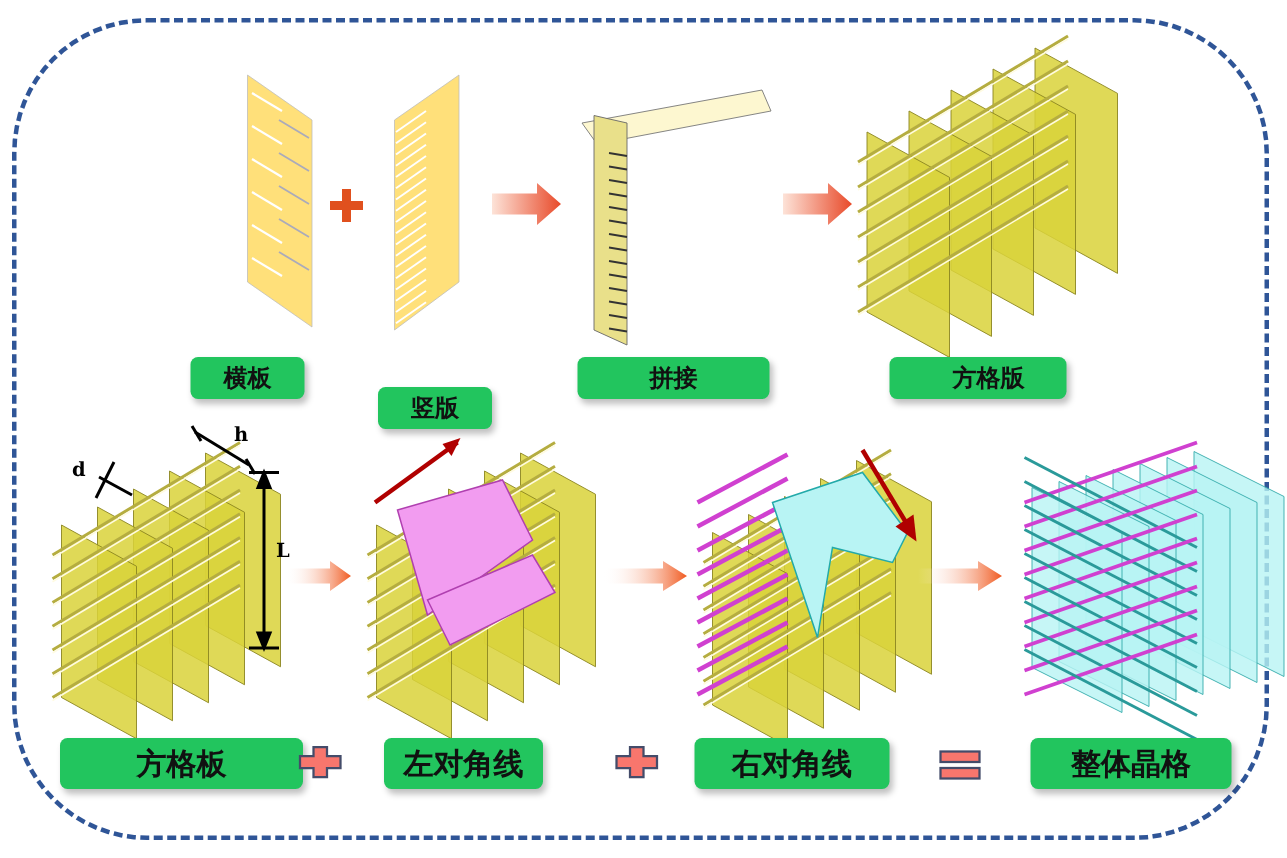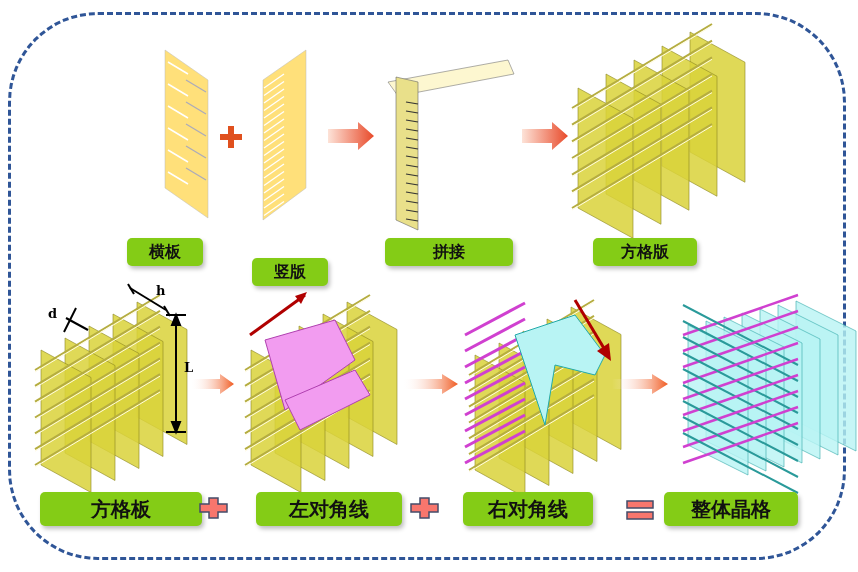--- a/index.html
+++ b/index.html
@@ -1,18 +1,18 @@
 <!DOCTYPE html>
 <html><head>
 <meta charset="utf-8">
 <style>
   html,body{margin:0;padding:0;background:#fff;}
   body{width:858px;height:572px;position:relative;overflow:hidden;font-family:"DejaVu Sans",sans-serif;}
   .frame{position:absolute;left:8px;top:12px;width:838px;height:548px;border:3px dashed #2f5597;border-radius:90px;box-sizing:border-box;}
-  .label{position:absolute;background:#84cc16;border-radius:5px;box-shadow:2px 3px 4px rgba(0,0,0,0.25);color:#111;font-weight:bold;display:flex;align-items:center;justify-content:center;}
+  .label{position:absolute;background:#22c55e;border-radius:5px;box-shadow:2px 3px 4px rgba(0,0,0,0.25);color:#111;font-weight:bold;display:flex;align-items:center;justify-content:center;}
   .lt{font-size:16px;height:28px;top:238px;}
   .lb{font-size:20px;height:34px;top:492px;}
   svg{position:absolute;overflow:visible;}
   .dim{font-family:"DejaVu Serif",serif;font-weight:bold;font-size:13px;position:absolute;}
 </style>
 </head>
 <body>
 
 <div class="frame"></div>
 
@@ -111,21 +111,21 @@
     <line x1="2" y1="158.66666666666669" x2="142" y2="74.66666666666669" stroke="#fffbe0" stroke-width="1"></line>
     <line x1="2" y1="173.33333333333331" x2="142" y2="89.33333333333331" stroke="#b5ad40" stroke-width="2"></line>
     <line x1="2" y1="175.33333333333331" x2="142" y2="91.33333333333331" stroke="#fffbe0" stroke-width="1"></line>
     <line x1="2" y1="190" x2="142" y2="106" stroke="#b5ad40" stroke-width="2"></line>
     <line x1="2" y1="192" x2="142" y2="108" stroke="#fffbe0" stroke-width="1"></line>
   </svg>
 
 <div class="label lt" style="left:127px;width:76px;">横板</div>
 <div class="label lt" style="left:252px;width:76px;margin-top:20px;">竖版</div>
 <div class="label lt" style="left:385px;width:128px;">拼接</div>
-<div class="label lt" style="left:593px;width:104px;">方格版</div>
+<div class="label lt" style="left:593px;width:104px;padding-left:14px;">方格版</div>
 
 <svg style="left:35px;top:290px" width="150" height="190" id="grid2">
     <polygon points="102,12 152,39.5 152,154.5 102,127" fill="#d9d23a" fill-opacity="0.85" stroke="#8a8420" stroke-width="0.6"></polygon>
     <polygon points="78,24 128,51.5 128,166.5 78,139" fill="#d9d23a" fill-opacity="0.85" stroke="#8a8420" stroke-width="0.6"></polygon>
     <polygon points="54,36 104,63.5 104,178.5 54,151" fill="#d9d23a" fill-opacity="0.85" stroke="#8a8420" stroke-width="0.6"></polygon>
     <polygon points="30,48 80,75.5 80,190.5 30,163" fill="#d9d23a" fill-opacity="0.85" stroke="#8a8420" stroke-width="0.6"></polygon>
     <polygon points="6,60 56,87.5 56,202.5 6,175" fill="#d9d23a" fill-opacity="0.85" stroke="#8a8420" stroke-width="0.6"></polygon>
     <line x1="0" y1="80" x2="125" y2="5" stroke="#b5ad40" stroke-width="2"></line>
     <line x1="0" y1="82" x2="125" y2="7" stroke="#fffbe0" stroke-width="1"></line>
     <line x1="0" y1="95.83333333333333" x2="125" y2="20.83333333333333" stroke="#b5ad40" stroke-width="2"></line>
@@ -257,22 +257,22 @@
     <line x1="5" y1="152" x2="120" y2="112" stroke="#d040d0" stroke-width="2.5"></line>
     <line x1="5" y1="122" x2="120" y2="182" stroke="#2a9a9a" stroke-width="2"></line>
     <line x1="5" y1="168" x2="120" y2="128" stroke="#d040d0" stroke-width="2.5"></line>
     <line x1="5" y1="138" x2="120" y2="198" stroke="#2a9a9a" stroke-width="2"></line>
   </svg>
 
 <div class="label lb" style="left:40px;width:162px;">方格板</div>
 <svg style="left:199px;top:497px" width="30" height="22">
   <path d="M10,1 H19 V7 H28 V15 H19 V21 H10 V15 H1 V7 H10 Z" fill="#f8766d" stroke="#444c6a" stroke-width="1.5"></path>
 </svg>
-<div class="label lb" style="left:256px;width:146px;">左对角线</div>
+<div class="label lb" style="left:256px;width:106px;">左对角线</div>
 <svg style="left:410px;top:497px" width="30" height="22">
   <path d="M10,1 H19 V7 H28 V15 H19 V21 H10 V15 H1 V7 H10 Z" fill="#f8766d" stroke="#444c6a" stroke-width="1.5"></path>
 </svg>
 <div class="label lb" style="left:463px;width:130px;">右对角线</div>
 <svg style="left:626px;top:500px" width="28" height="20">
   <rect x="1" y="1" width="26" height="7" fill="#f8766d" stroke="#444c6a" stroke-width="1.5"></rect>
   <rect x="1" y="12" width="26" height="7" fill="#f8766d" stroke="#444c6a" stroke-width="1.5"></rect>
 </svg>
-<div class="label lb" style="left:664px;width:134px;">整体晶格</div>
+<div class="label lb" style="left:687px;width:134px;">整体晶格</div>
 
 </body></html>

